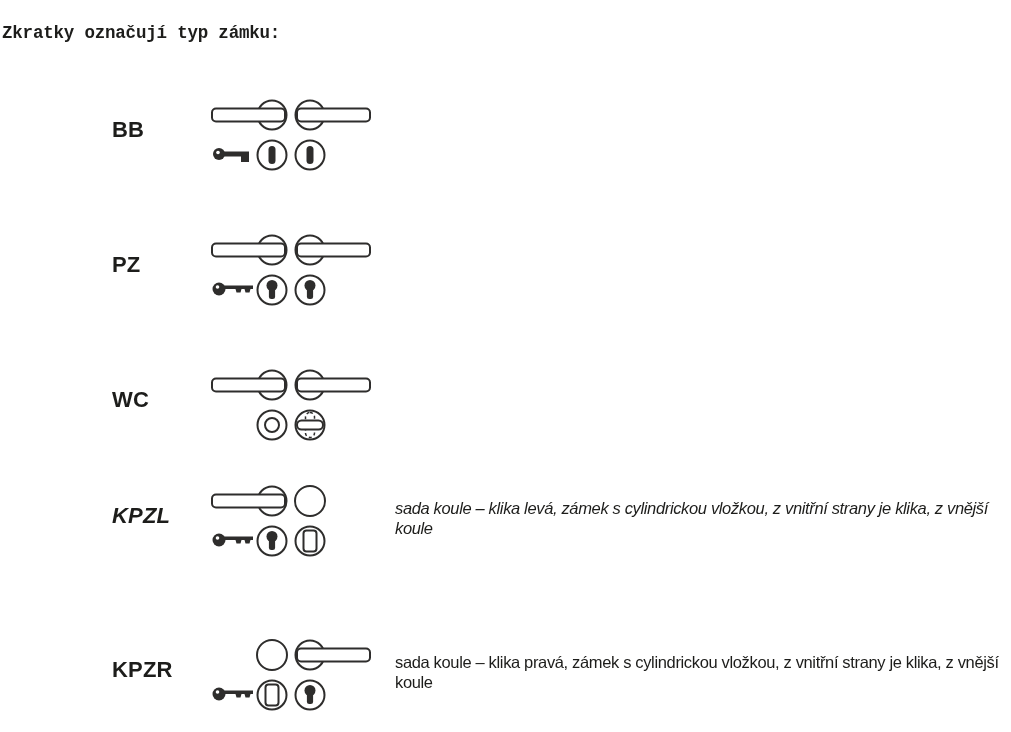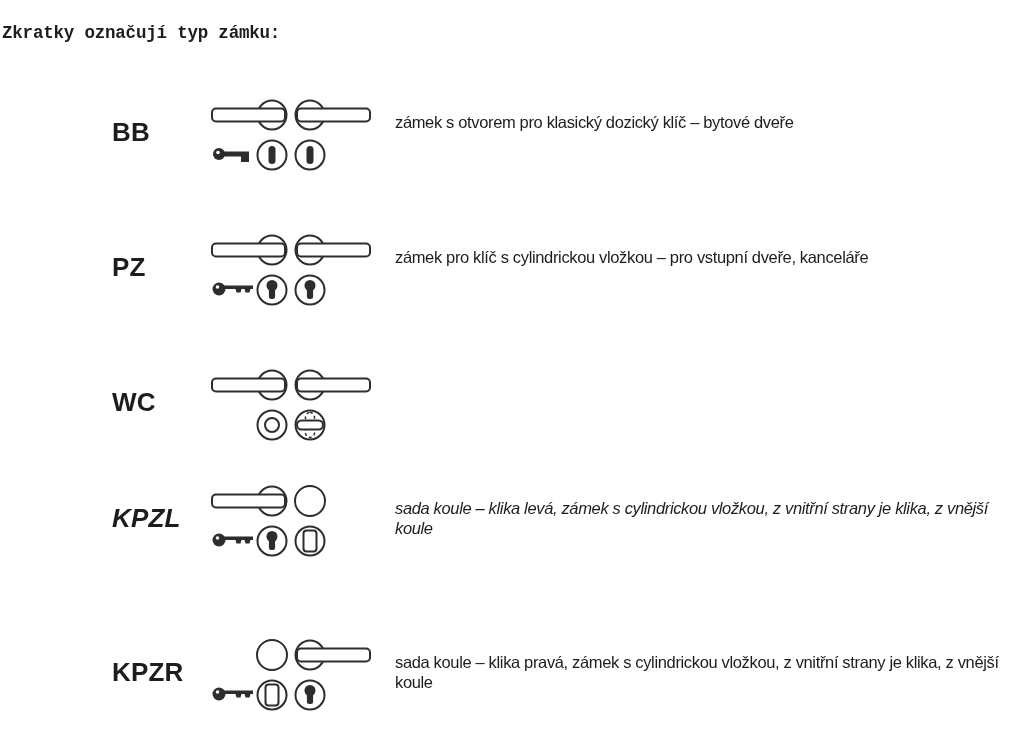--- a/index.html
+++ b/index.html
@@ -25,21 +25,21 @@
   .row { position: absolute; left: 0; width: 1011px; height: 75px; }
   .row-bb   { top: 98px; }
   .row-pz   { top: 233px; }
   .row-wc   { top: 368px; }
   .row-kpzl { top: 484px; font-style: italic; }
   .row-kpzr { top: 638px; }
 
   .row-code {
     position: absolute;
     left: 112px; top: 19px;
-    font-size: 26px;
+    font-size: 22px;
     font-weight: bold;
     letter-spacing: 0.2px;
   }
 
   .row-icon {
     position: absolute;
     left: 210px; top: 0;
     width: 165px; height: 75px;
   }
 
@@ -84,23 +84,20 @@
       </g>
       <g>
         <circle class="o" cx="62" cy="57" r="14.5"></circle>
         <rect class="s" x="58.5" y="48" width="7" height="18" rx="3.5"></rect>
       </g>
       <g>
         <circle class="o" cx="100" cy="57" r="14.5"></circle>
         <rect class="s" x="96.5" y="48" width="7" height="18" rx="3.5"></rect>
       </g>
     </svg>
-    <div class="row-text">
-      <div>zámek s otvorem pro klasický dozický klíč – bytové dveře</div>
-    </div>
   </div>
 
   <div class="row row-pz">
     <div class="row-code">PZ</div>
     <svg class="row-icon" viewBox="0 0 165 75" xmlns="http://www.w3.org/2000/svg">
       <g>
         <circle class="o" cx="62" cy="17" r="14.5"></circle>
         <rect class="o" x="2" y="10.5" width="73" height="13" rx="4"></rect>
       </g>
       <g>
@@ -116,23 +113,20 @@
         <circle class="o" cx="62" cy="57" r="14.5"></circle>
         <circle class="s" cx="62" cy="52.5" r="5.5"></circle>
         <rect class="s" x="58.9" y="55" width="6.2" height="11" rx="2.5"></rect>
       </g>
       <g>
         <circle class="o" cx="100" cy="57" r="14.5"></circle>
         <circle class="s" cx="100" cy="52.5" r="5.5"></circle>
         <rect class="s" x="96.9" y="55" width="6.2" height="11" rx="2.5"></rect>
       </g>
     </svg>
-    <div class="row-text">
-      <div>zámek pro klíč s cylindrickou vložkou – pro vstupní dveře, kanceláře</div>
-    </div>
   </div>
 
   <div class="row row-wc">
     <div class="row-code">WC</div>
     <svg class="row-icon" viewBox="0 0 165 75" xmlns="http://www.w3.org/2000/svg">
       <g>
         <circle class="o" cx="62" cy="17" r="14.5"></circle>
         <rect class="o" x="2" y="10.5" width="73" height="13" rx="4"></rect>
       </g>
       <g>

